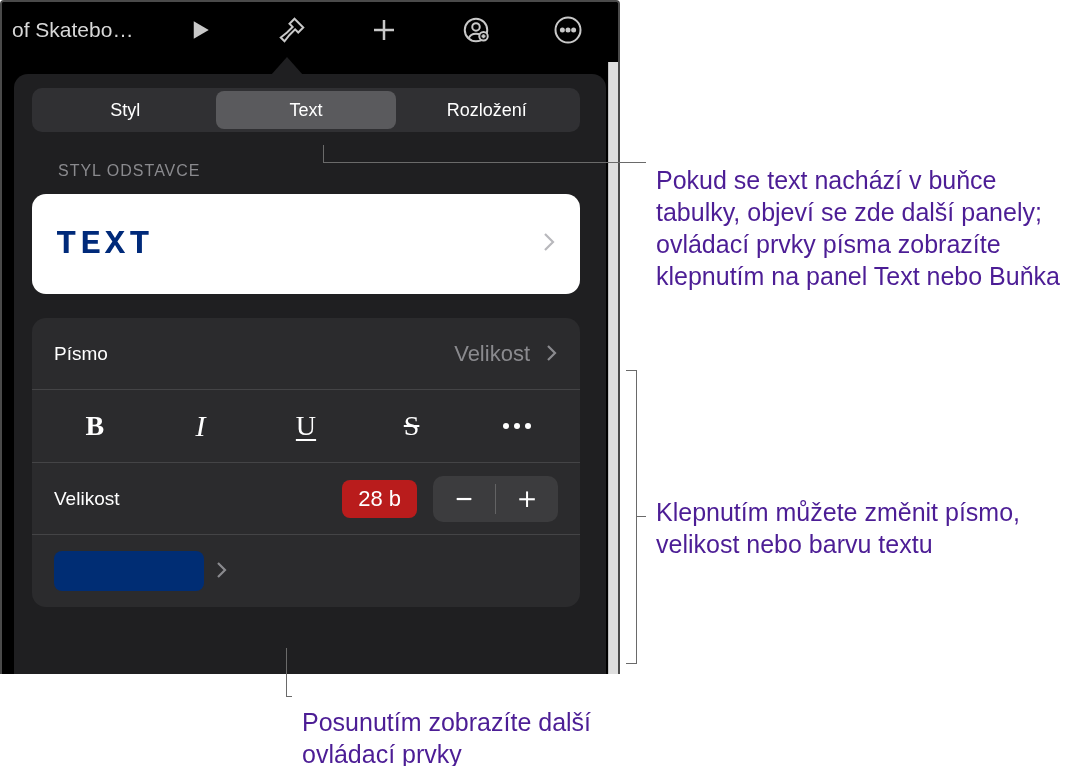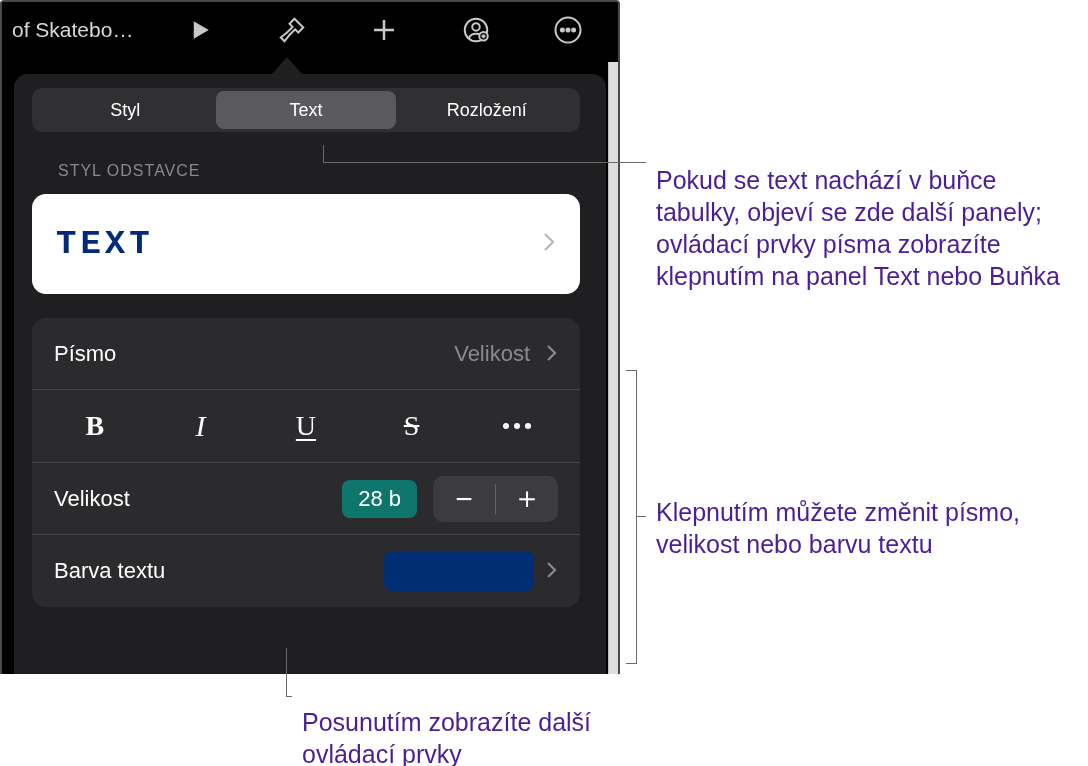--- a/index.html
+++ b/index.html
@@ -154,21 +154,21 @@
     display: flex;
     align-items: center;
     padding: 0 22px;
     height: 72px;
     border-bottom: 1px solid rgba(255,255,255,0.12);
     box-sizing: border-box;
   }
   .panel-row:last-child { border-bottom: none; }
   .panel-label {
     color: #fff;
-    font-size: 22px;
+    font-size: 19px;
     flex: 0 0 auto;
   }
   .panel-value {
     flex: 1;
     text-align: right;
     color: #8a8a8e;
     font-size: 22px;
     margin-right: 12px;
   }
   .chev-dark {
@@ -203,21 +203,21 @@
   .more-dots {
     display: flex; gap: 5px;
   }
   .more-dots span {
     width: 6px; height: 6px; background:#fff; border-radius: 50%;
   }
 
   
   .size-row .panel-label { flex: 1; }
   .size-box {
-    background: #0f766e;
+    background: #b91c1c;
     color: #fff;
     font-size: 22px;
     padding: 6px 16px;
     border-radius: 8px;
     margin-right: 16px;
   }
   .stepper {
     display: flex;
     background: #3c3c3e;
     border-radius: 10px;
@@ -386,21 +386,20 @@
         <span class="panel-label">Velikost</span>
         <span class="size-box">28 b</span>
         <div class="stepper">
           <button>−</button>
           <div class="div"></div>
           <button>＋</button>
         </div>
       </div>
 
       <div class="panel-row">
-        <span class="panel-label" style="flex:1">Barva textu</span>
         <span class="color-swatch" style="background:#002d74;"></span>
         <span class="chev-dark">
           <svg width="12" height="18" viewBox="0 0 12 18" fill="none" stroke="currentColor" stroke-width="2.2">
               <path d="M2 2l7 7-7 7"></path>
             </svg>
         </span>
       </div>
 
     </div>
 

